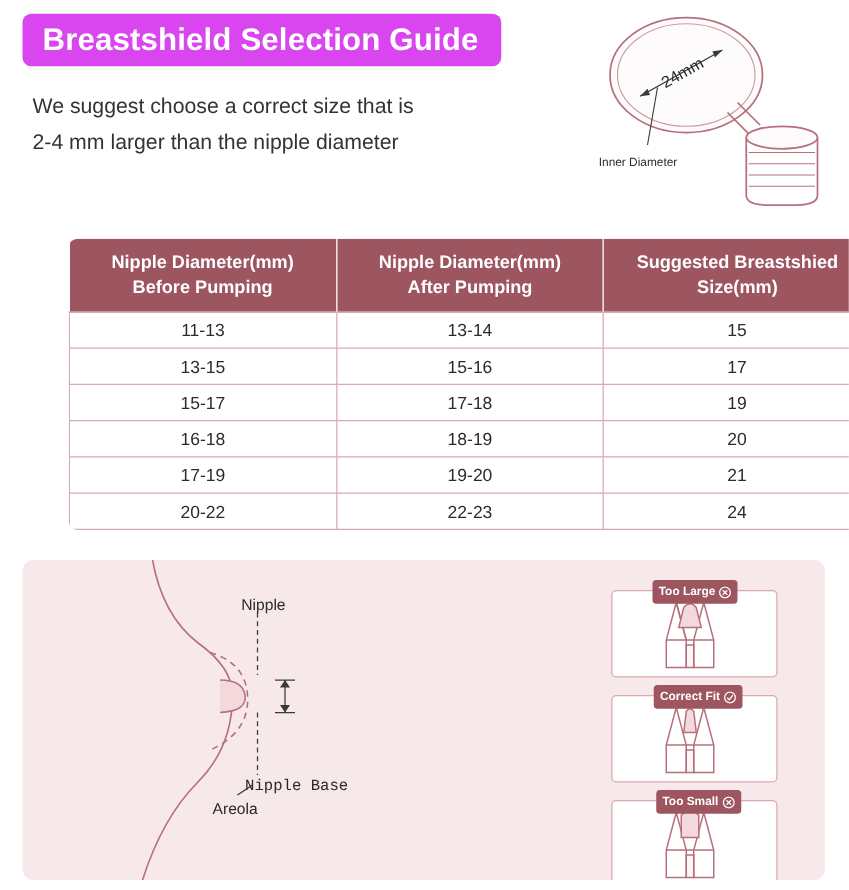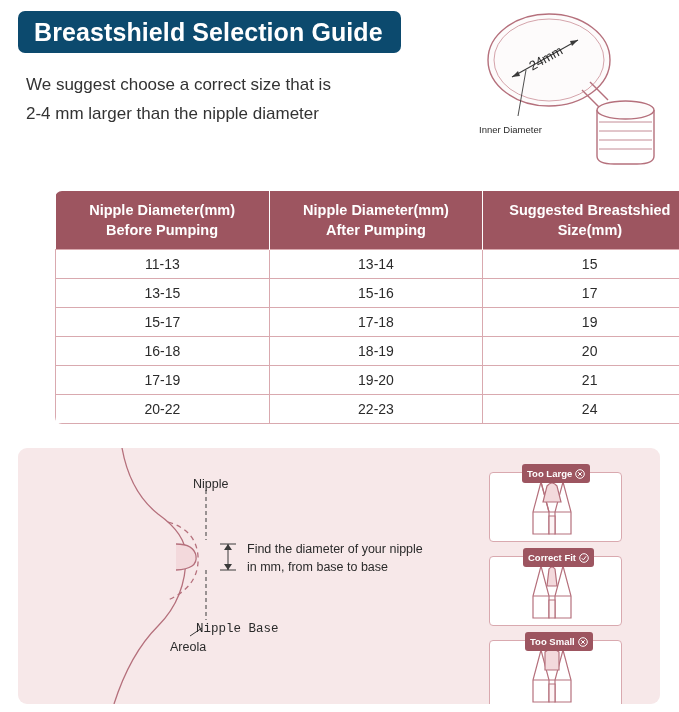--- a/index.html
+++ b/index.html
@@ -13,21 +13,21 @@
     position: relative;
     overflow: hidden;
   }
 
   
   .title-banner {
     position: absolute;
     left: 18px;
     top: 11px;
     height: 42px;
-    background: #0c4a6e;
+    background: #d946ef;
     border-radius: 7px;
     padding: 0 18px 0 16px;
     display: flex;
     align-items: center;
   }
   .title-banner .title-text {
     color: #ffffff;
     font-size: 25px;
     font-weight: bold;
     letter-spacing: 0.1px;
@@ -264,24 +264,20 @@
         <path d="M202 96 L218 96"></path>
         <path d="M202 122 L218 122"></path>
         <path d="M172 188 L184 180"></path>
       </g>
     </svg>
   </div>
 
   <div class="callout callout-nipple">Nipple</div>
   <div class="callout callout-base">Nipple Base</div>
   <div class="callout callout-areola">Areola</div>
-  <div class="callout callout-find">
-    <div>Find the diameter of your nipple</div>
-    <div>in mm, from base to base</div>
-  </div>
 
   <div class="fit-card c1"></div>
   <div class="fit-label l1">
     <span>Too Large</span>
     <span class="badge-ico">
       <svg width="10" height="10" viewBox="0 0 10 10">
           <circle cx="5" cy="5" r="4.3" fill="none" stroke="#ffffff" stroke-width="1"></circle>
           <path d="M3.2 3.2 L6.8 6.8 M6.8 3.2 L3.2 6.8" stroke="#ffffff" stroke-width="1"></path>
         </svg>
     </span>

